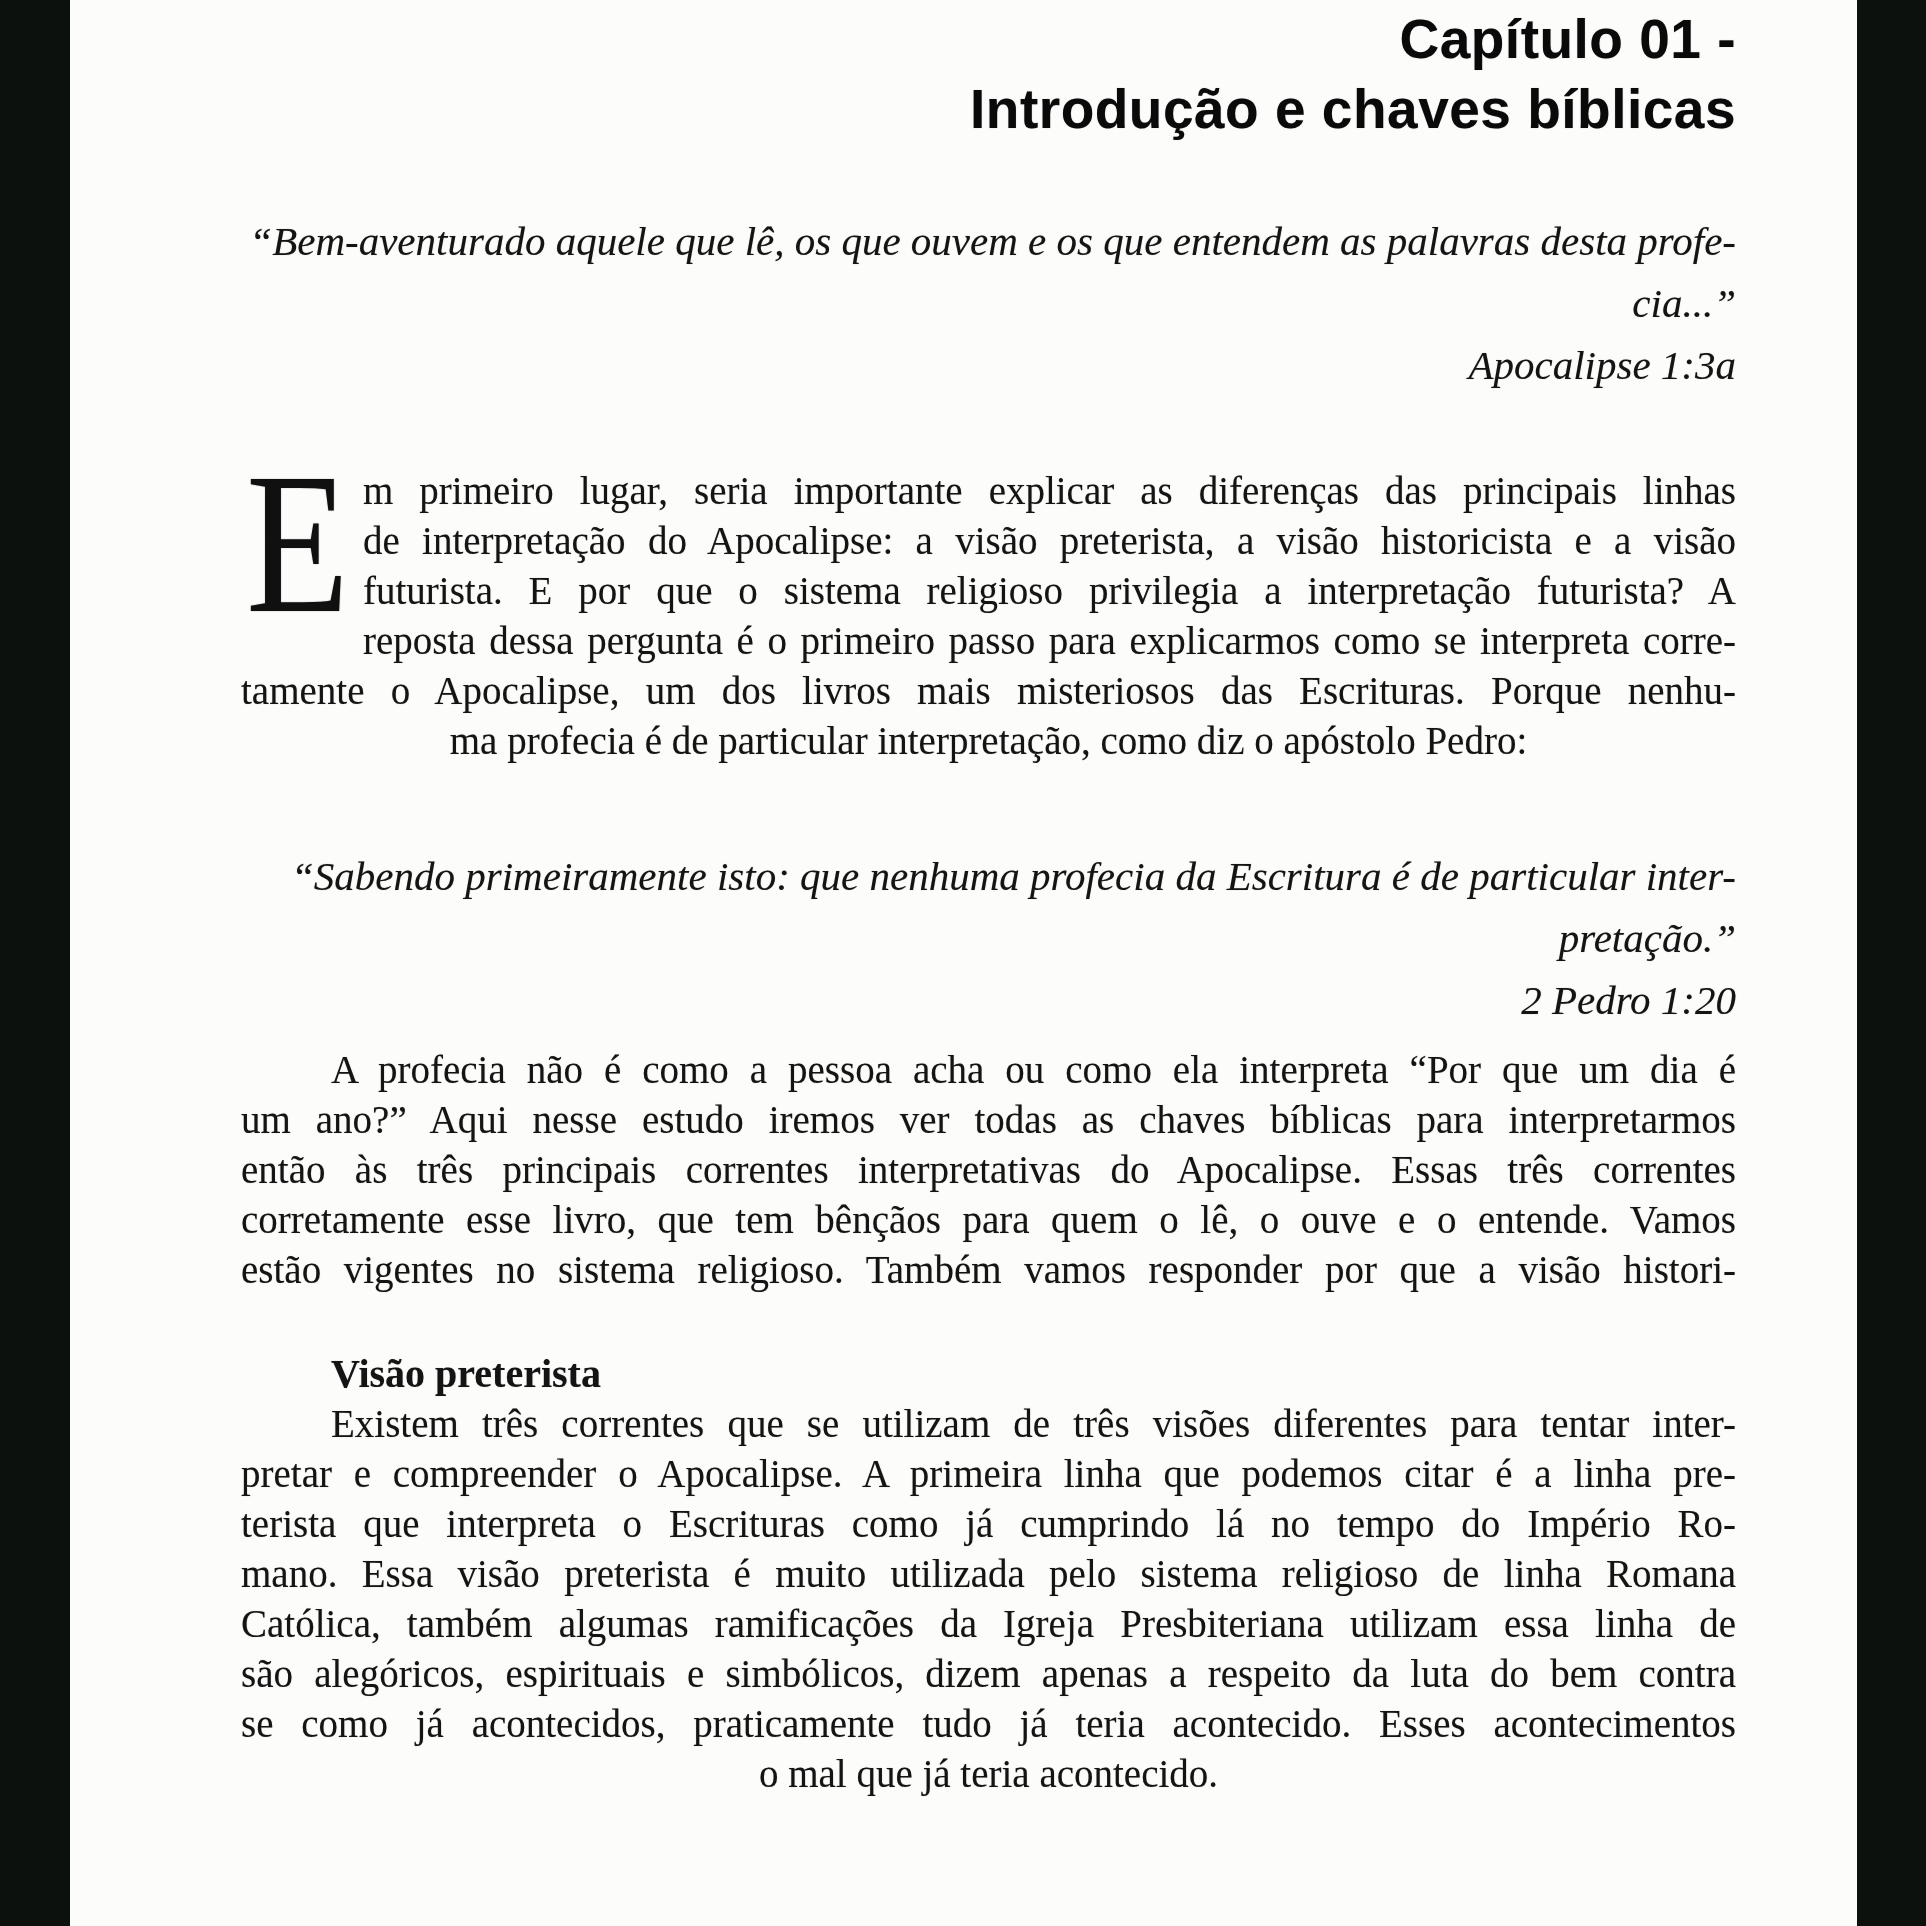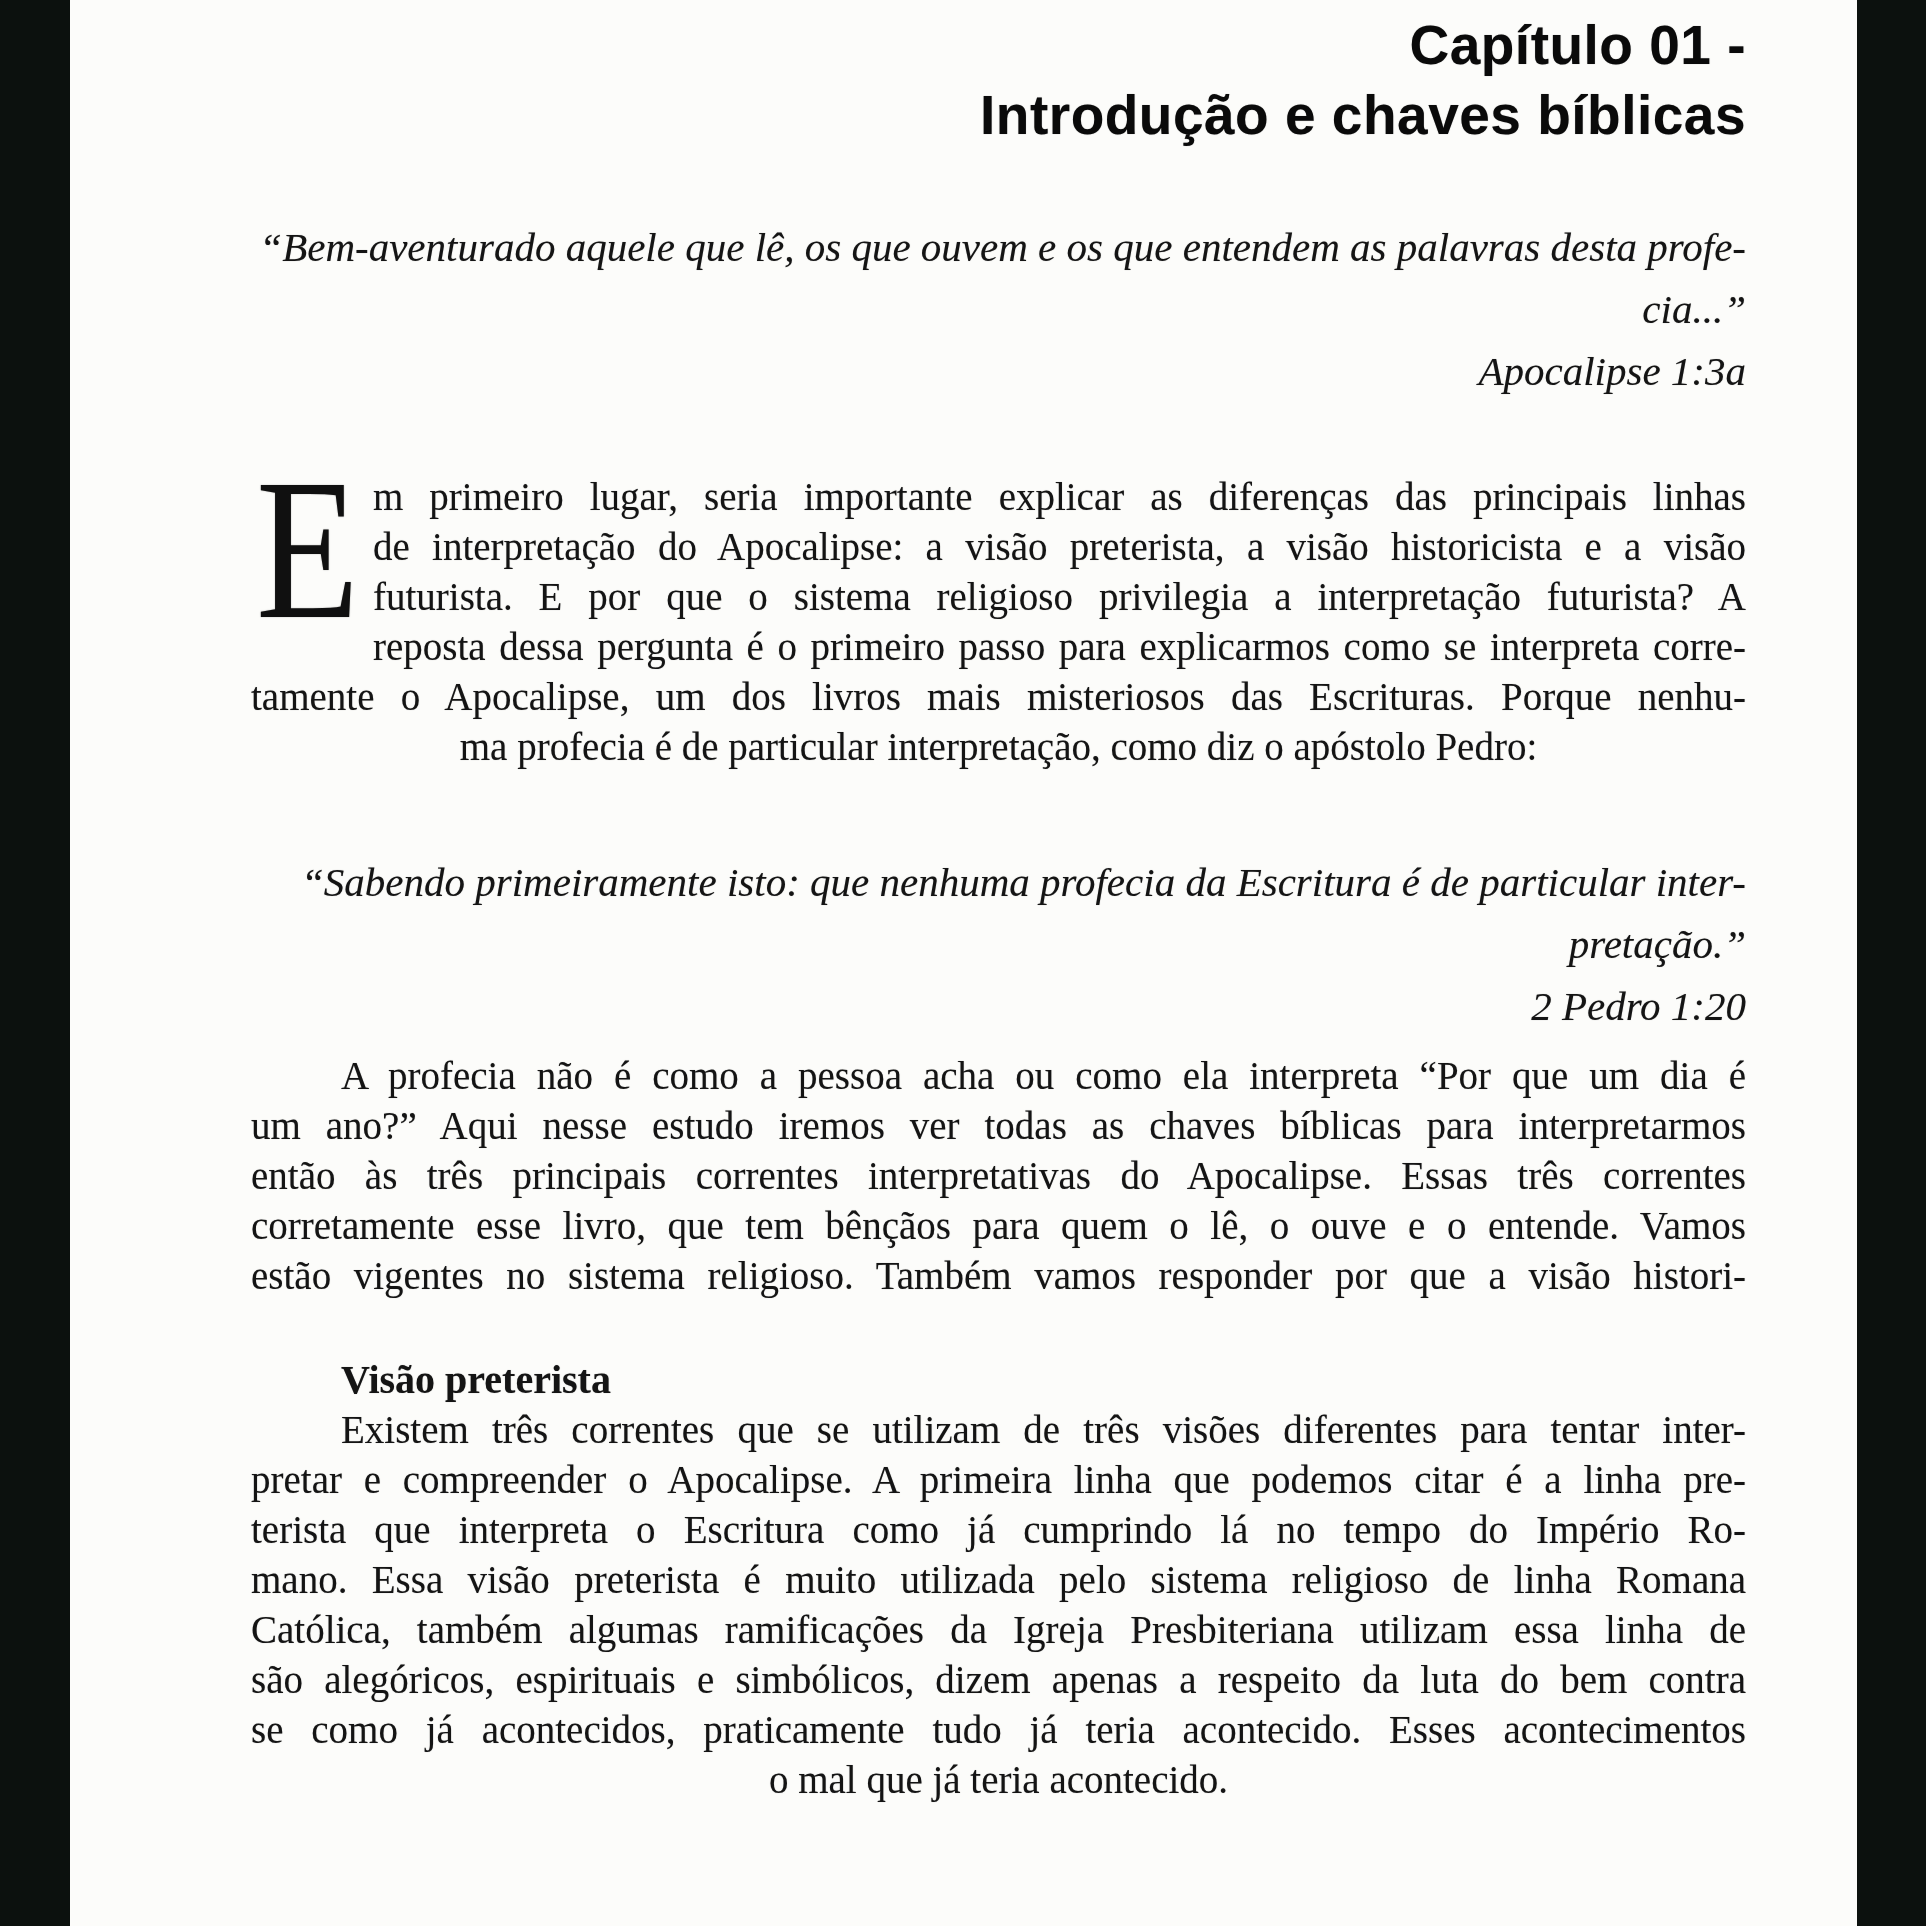--- a/index.html
+++ b/index.html
@@ -29,23 +29,22 @@
     left: 70px;
     right: 69px;
     top: 0;
     bottom: 0;
     background: #fcfcfa;
   }
   .column {
     position: absolute;
     left: 171px;               
     width: 1495px;             
-    top: 6px;
+    top: 0;
     color: #141414;
-    margin-left: 10px;
   }
 
   
   .chapter-title {
     padding-top: 4px;
     font-family: "Liberation Sans", sans-serif;
     font-weight: 700;
     font-size: 55px;
     line-height: 70px;
     text-align: right;
@@ -154,21 +153,21 @@
       <div class="jline">então às três principais correntes interpretativas do Apocalipse. Essas três correntes</div>
       <div class="jline">corretamente esse livro, que tem bênçãos para quem o lê, o ouve e o entende. Vamos</div>
       <div class="jline">estão vigentes no sistema religioso. Também vamos responder por que a visão histori-</div>
     </div>
 
     <div class="section-heading">Visão preterista</div>
 
     <div class="para p3">
       <div class="jline indent">Existem três correntes que se utilizam de três visões diferentes para tentar inter-</div>
       <div class="jline">pretar e compreender o Apocalipse. A primeira linha que podemos citar é a linha pre-</div>
-      <div class="jline">terista que interpreta o Escritura como já cumprindo lá no tempo do Império Ro-</div>
+      <div class="jline">terista que interpreta o Escrituras como já cumprindo lá no tempo do Império Ro-</div>
       <div class="jline">mano. Essa visão preterista é muito utilizada pelo sistema religioso de linha Romana</div>
       <div class="jline">Católica, também algumas ramificações da Igreja Presbiteriana utilizam essa linha de</div>
       <div class="jline">são alegóricos, espirituais e simbólicos, dizem apenas a respeito da luta do bem contra</div>
       <div class="jline">se como já acontecidos, praticamente tudo já teria acontecido. Esses acontecimentos</div>
       <div class="lline">o mal que já teria acontecido.</div>
     </div>
 
   </div>
 </div>
 

